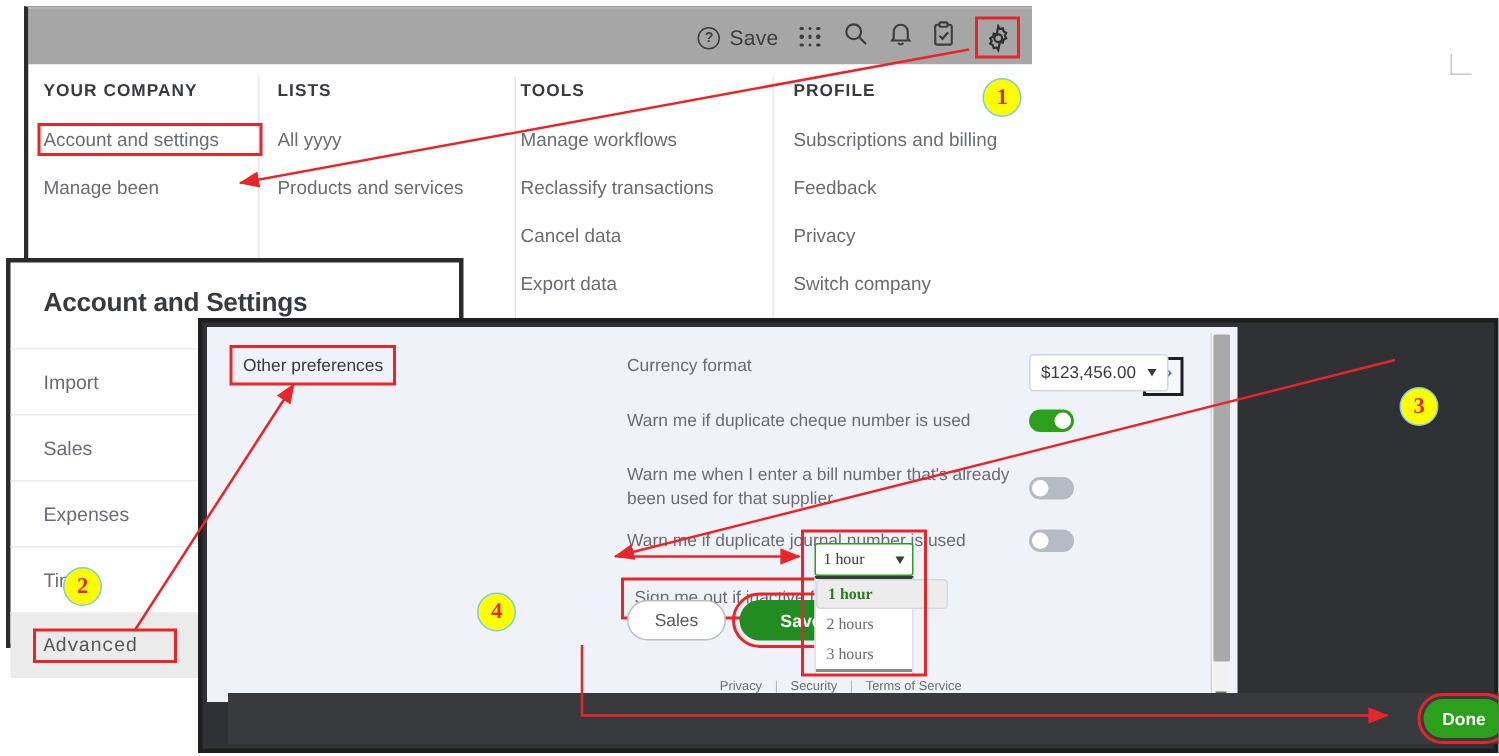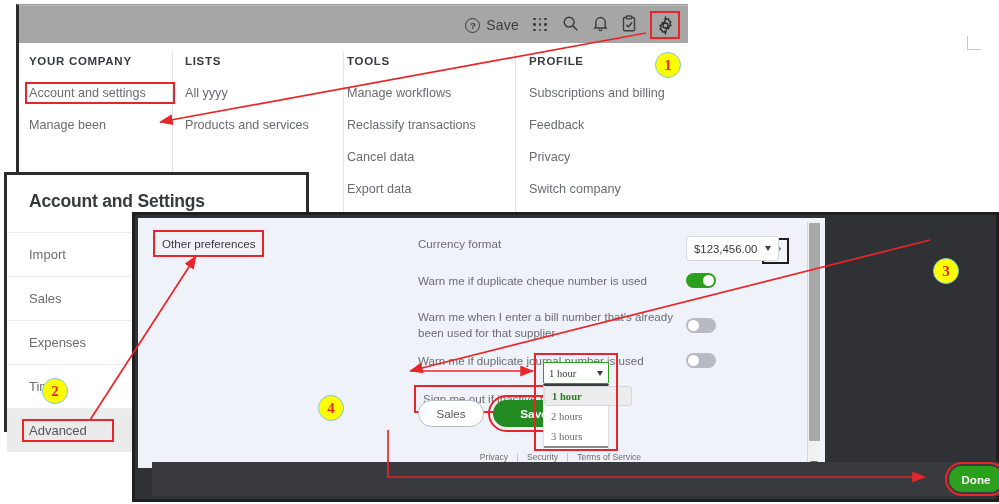--- a/index.html
+++ b/index.html
@@ -283,21 +283,21 @@
       <div class="acct-nav-item">
         <span>Sales</span>
       </div>
       <div class="acct-nav-item">
         <span>Expenses</span>
       </div>
       <div class="acct-nav-item">
         <span>Time</span>
       </div>
       <div class="acct-nav-item selected">
-        <span class="nav-hl" style="padding:3px 26px 3px 6px; margin-left:-6px;">Advanced</span>
+        <span class="nav-hl" style="padding:3px 26px 3px 6px; margin-left:-6px;font-family:Liberation Mono, monospace;">Advanced</span>
       </div>
     </div>
   </div>
 
   <div class="dlg">
 
     <div class="dlg-body">
 
       <div class="tab-other label-hl">Other preferences</div>
 

